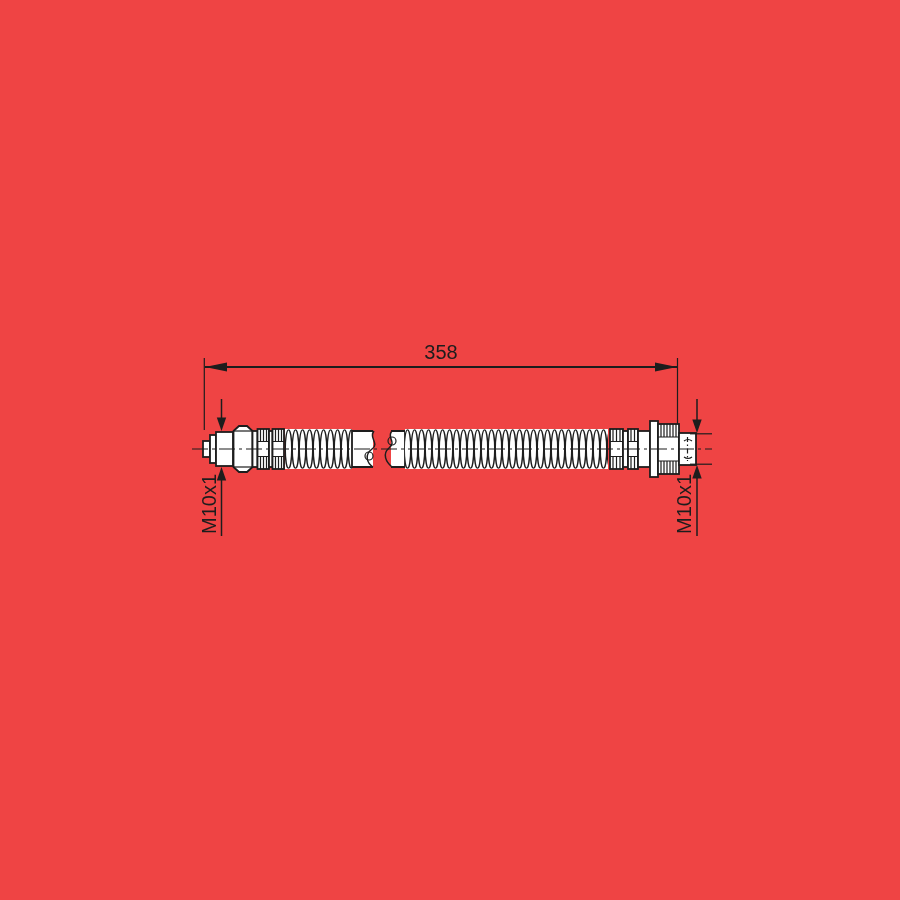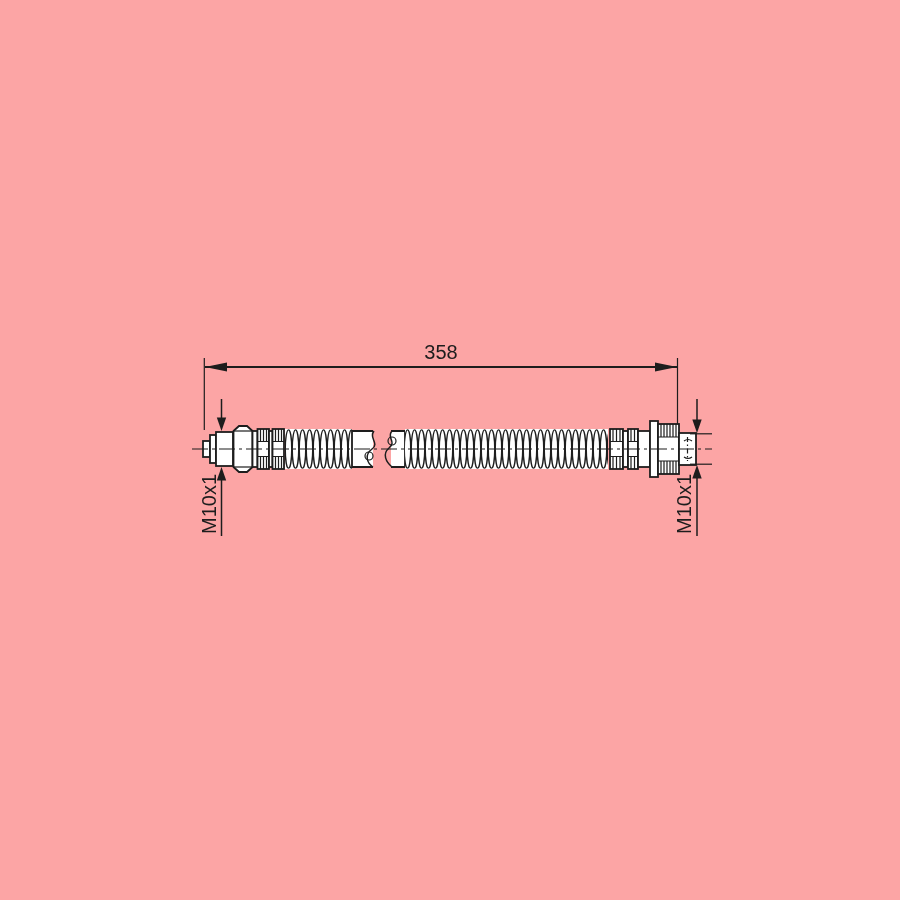--- a/index.html
+++ b/index.html
@@ -4,21 +4,21 @@
 <style>
   html, body {
     margin: 0; padding: 0;
     width: 900px; height: 900px;
     background: #ffffff;
     font-family: "Liberation Sans", sans-serif;
   }
   .canvas {
     position: relative;
     width: 900px; height: 900px;
-    background: #fca5a5;
+    background: #ef4444;
     overflow: hidden;
   }
   svg { display: block; }
   .ink15  { stroke: #1d1d1d; stroke-width: 1.5; fill: none; }
   .ink18  { stroke: #1d1d1d; stroke-width: 1.8; fill: none; }
   .ink12  { stroke: #1d1d1d; stroke-width: 1.2; fill: none; }
   .wpart  { stroke: #1d1d1d; stroke-width: 1.8; fill: #ffffff; }
   .solid  { fill: #1d1d1d; stroke: none; }
   .lbl {
     fill: #1d1d1d;

